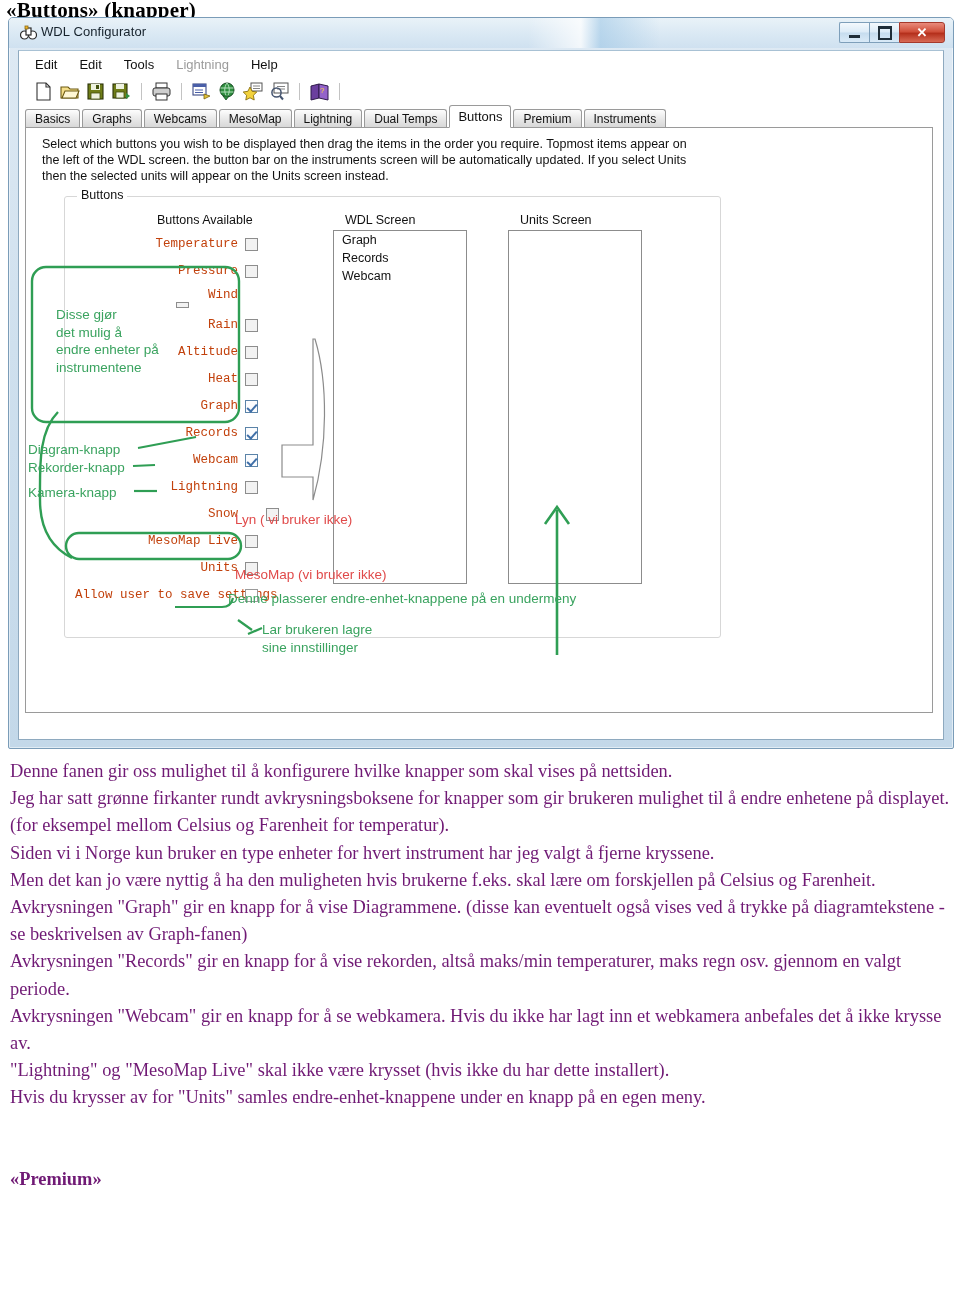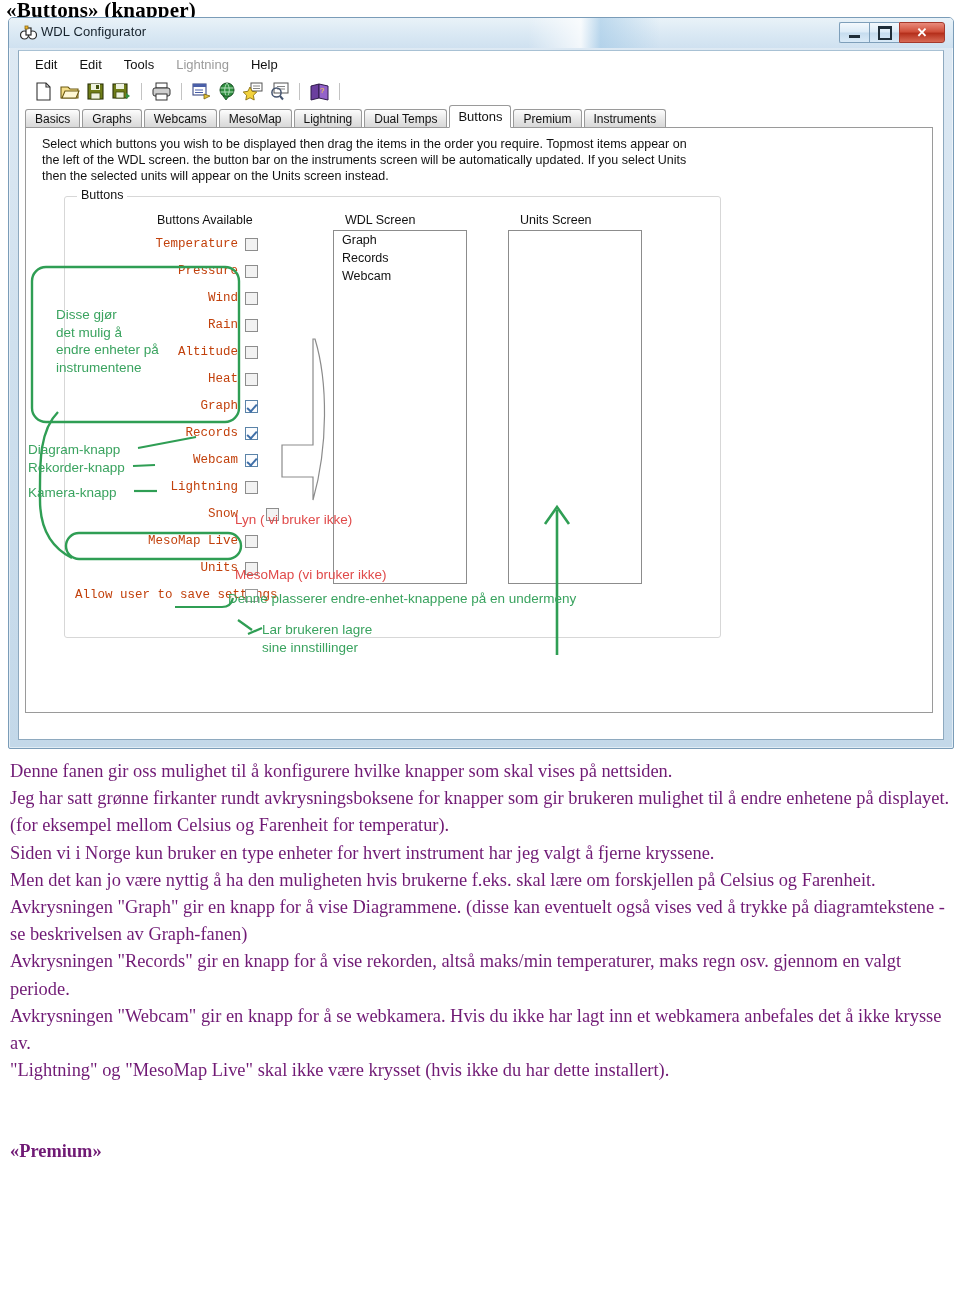--- a/index.html
+++ b/index.html
@@ -317,21 +317,21 @@
         <div class="col-head" style="left:455px;top:16px;">Units Screen</div>
 
         <div class="cbrow" style="left:55px;top:37px;">
           <span class="cblabel">Temperature</span>
           <span class="cbox"></span>
           </div>
         <div class="cbrow" style="left:55px;top:64px;">
           <span class="cblabel">Pressure</span>
           <span class="cbox"></span>
           </div>
-        <div class="cbrow" style="left:55px;top:91px;">
+        <div class="cbrow" style="left:55px;top:91px;flex-direction:column;">
           <span class="cblabel">Wind</span>
           <span class="cbox"></span>
           </div>
         <div class="cbrow" style="left:55px;top:118px;">
           <span class="cblabel">Rain</span>
           <span class="cbox"></span>
           </div>
         <div class="cbrow" style="left:55px;top:145px;">
           <span class="cblabel">Altitude</span>
           <span class="cbox"></span>
@@ -432,16 +432,17 @@
 
 <div class="prose">
   <p>Denne fanen gir oss mulighet til å konfigurere hvilke knapper som skal vises på nettsiden.</p>
   <p>Jeg har satt grønne firkanter rundt avkrysningsboksene for knapper som gir brukeren mulighet til å endre enhetene på displayet. (for eksempel mellom Celsius og Farenheit for temperatur).</p>
   <p>Siden vi i Norge kun bruker en type enheter for hvert instrument har jeg valgt å fjerne kryssene.</p>
   <p>Men det kan jo være nyttig å ha den muligheten hvis brukerne f.eks. skal lære om forskjellen på Celsius og Farenheit.</p>
   <p>Avkrysningen "Graph" gir en knapp for å vise Diagrammene. (disse kan eventuelt også vises ved å trykke på diagramtekstene - se beskrivelsen av Graph-fanen)</p>
   <p>Avkrysningen "Records" gir en knapp for å vise rekorden, altså maks/min temperaturer, maks regn osv. gjennom en valgt periode.</p>
   <p>Avkrysningen "Webcam" gir en knapp for å se webkamera. Hvis du ikke har lagt inn et webkamera anbefales det å ikke krysse av.</p>
   <p>"Lightning" og "MesoMap Live" skal ikke være krysset (hvis ikke du har dette installert).</p>
+  <p>Hvis du krysser av for "Units" samles endre-enhet-knappene under en knapp på en egen meny.</p>
   <div class="gap"></div>
   <div class="gap"></div>
   <p class="subhead">«Premium»</p>
 </div>
 
 </body></html>

